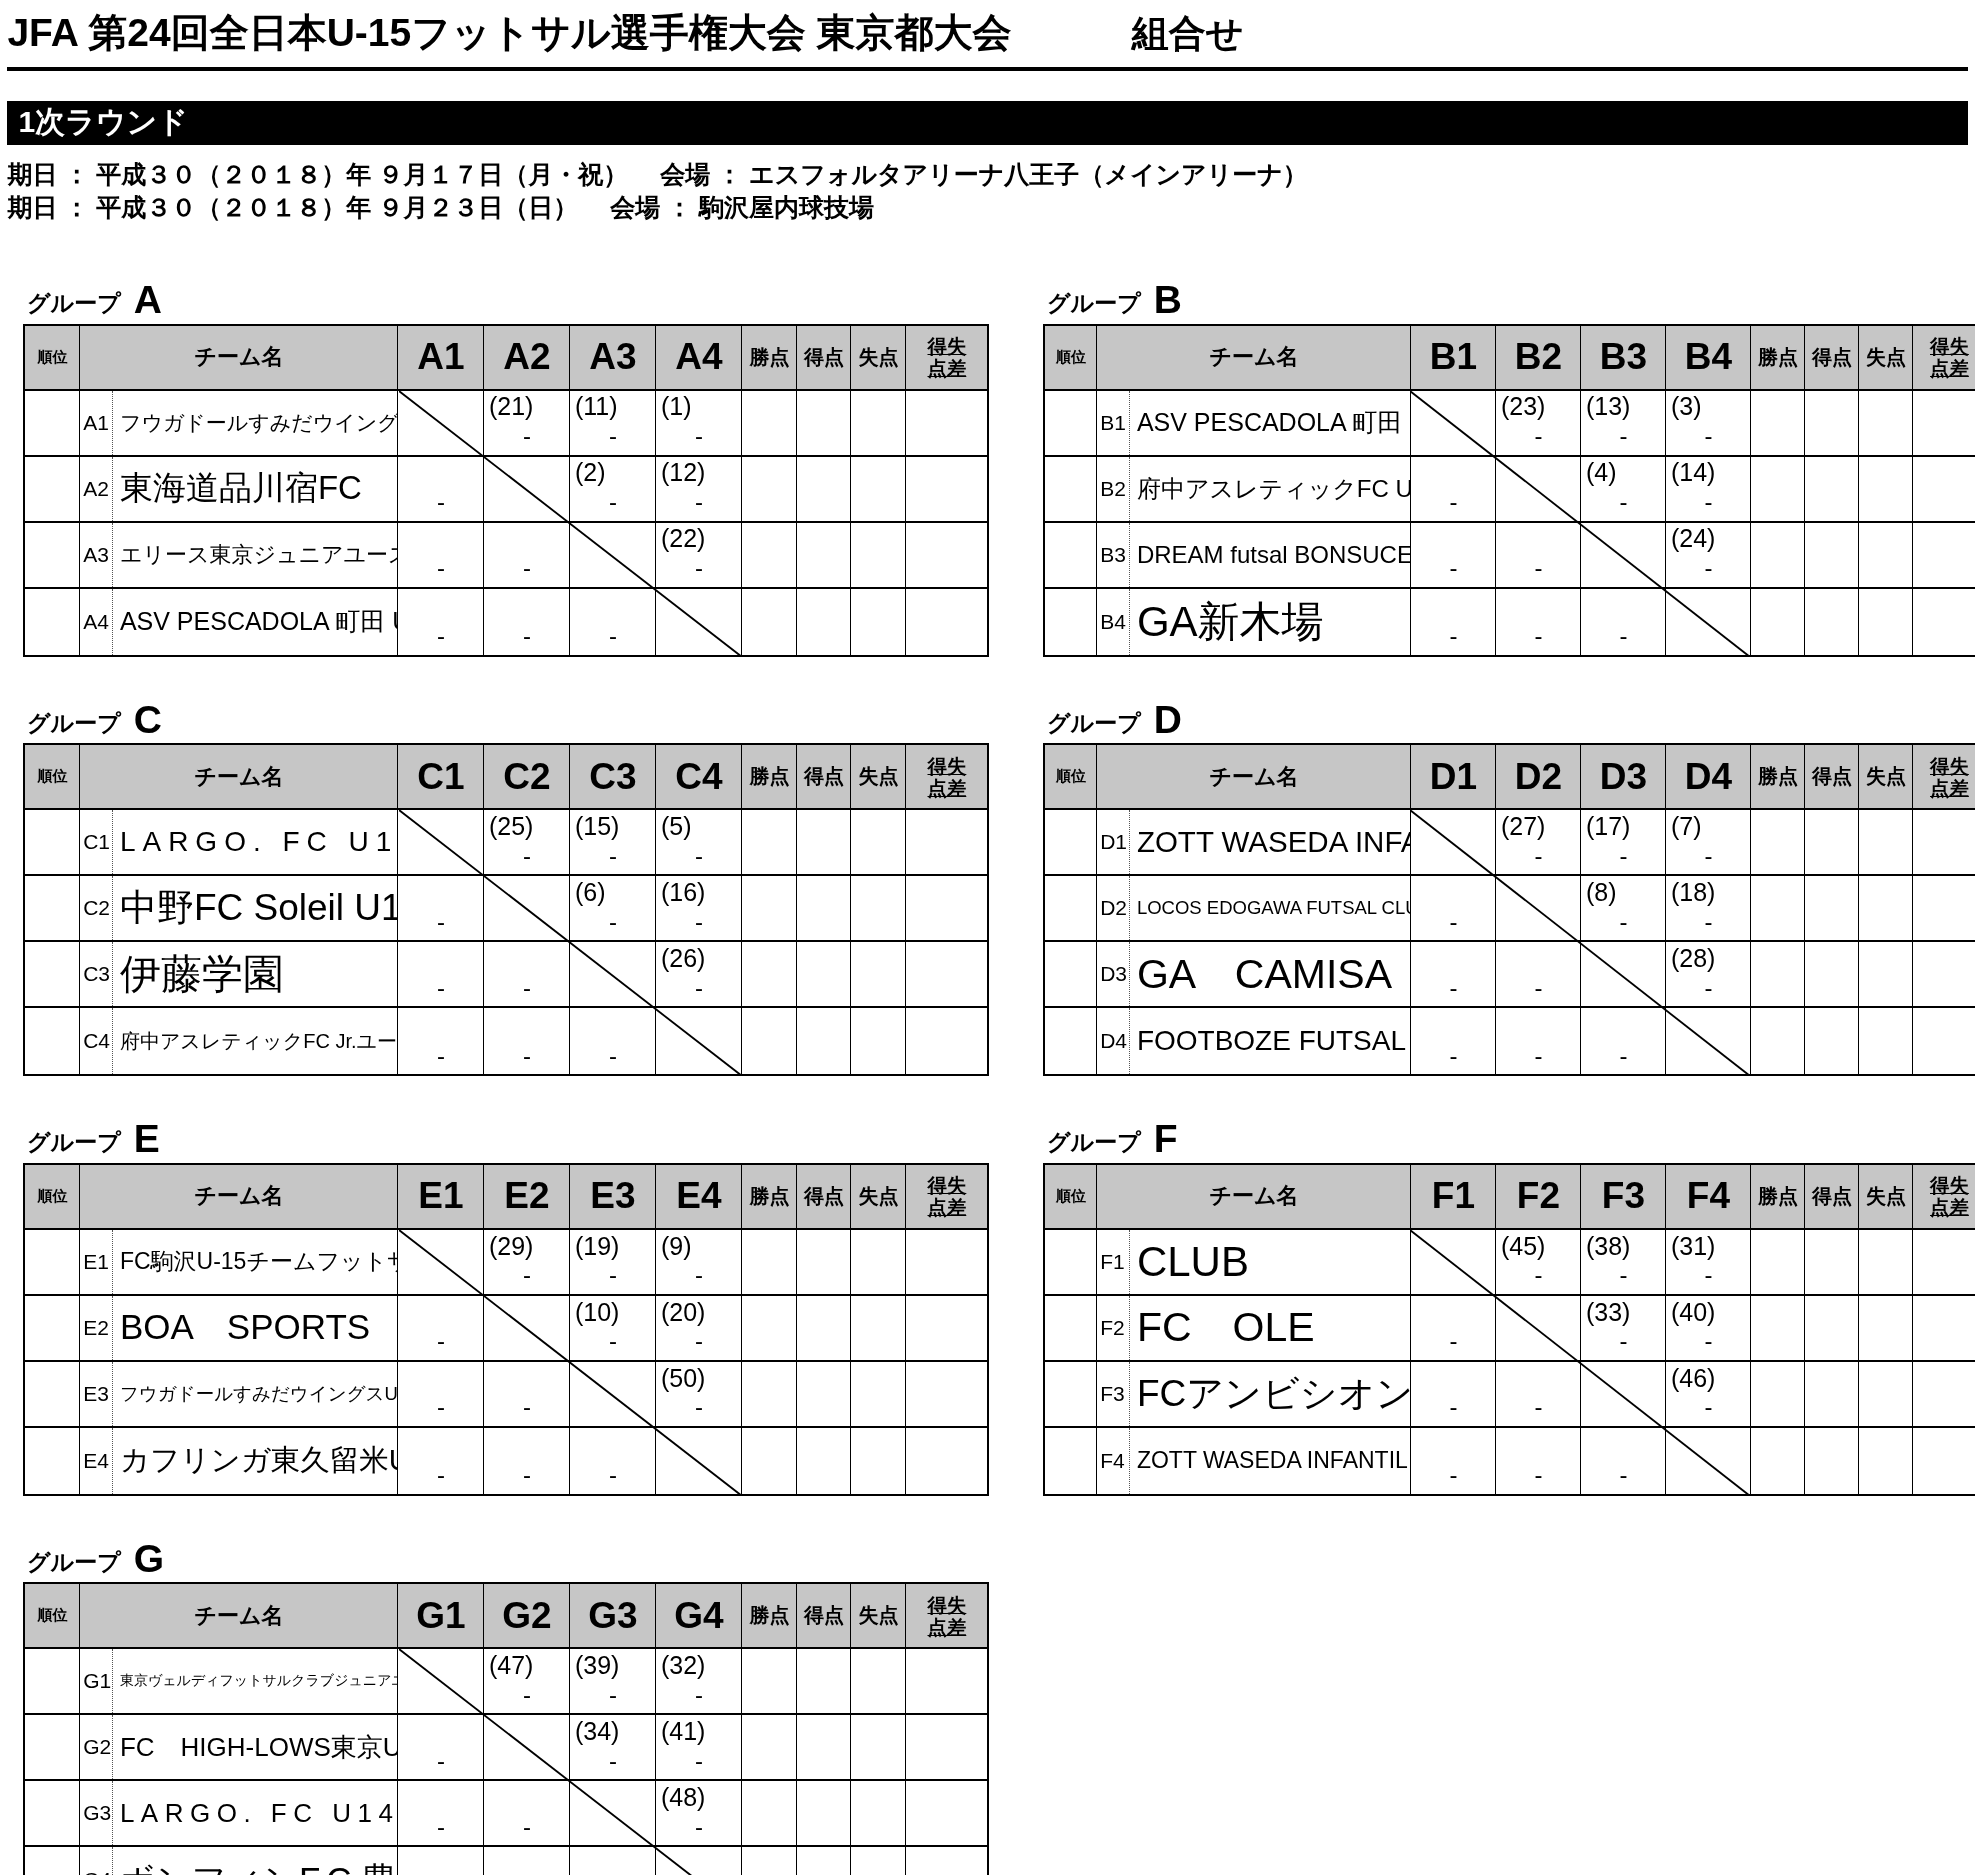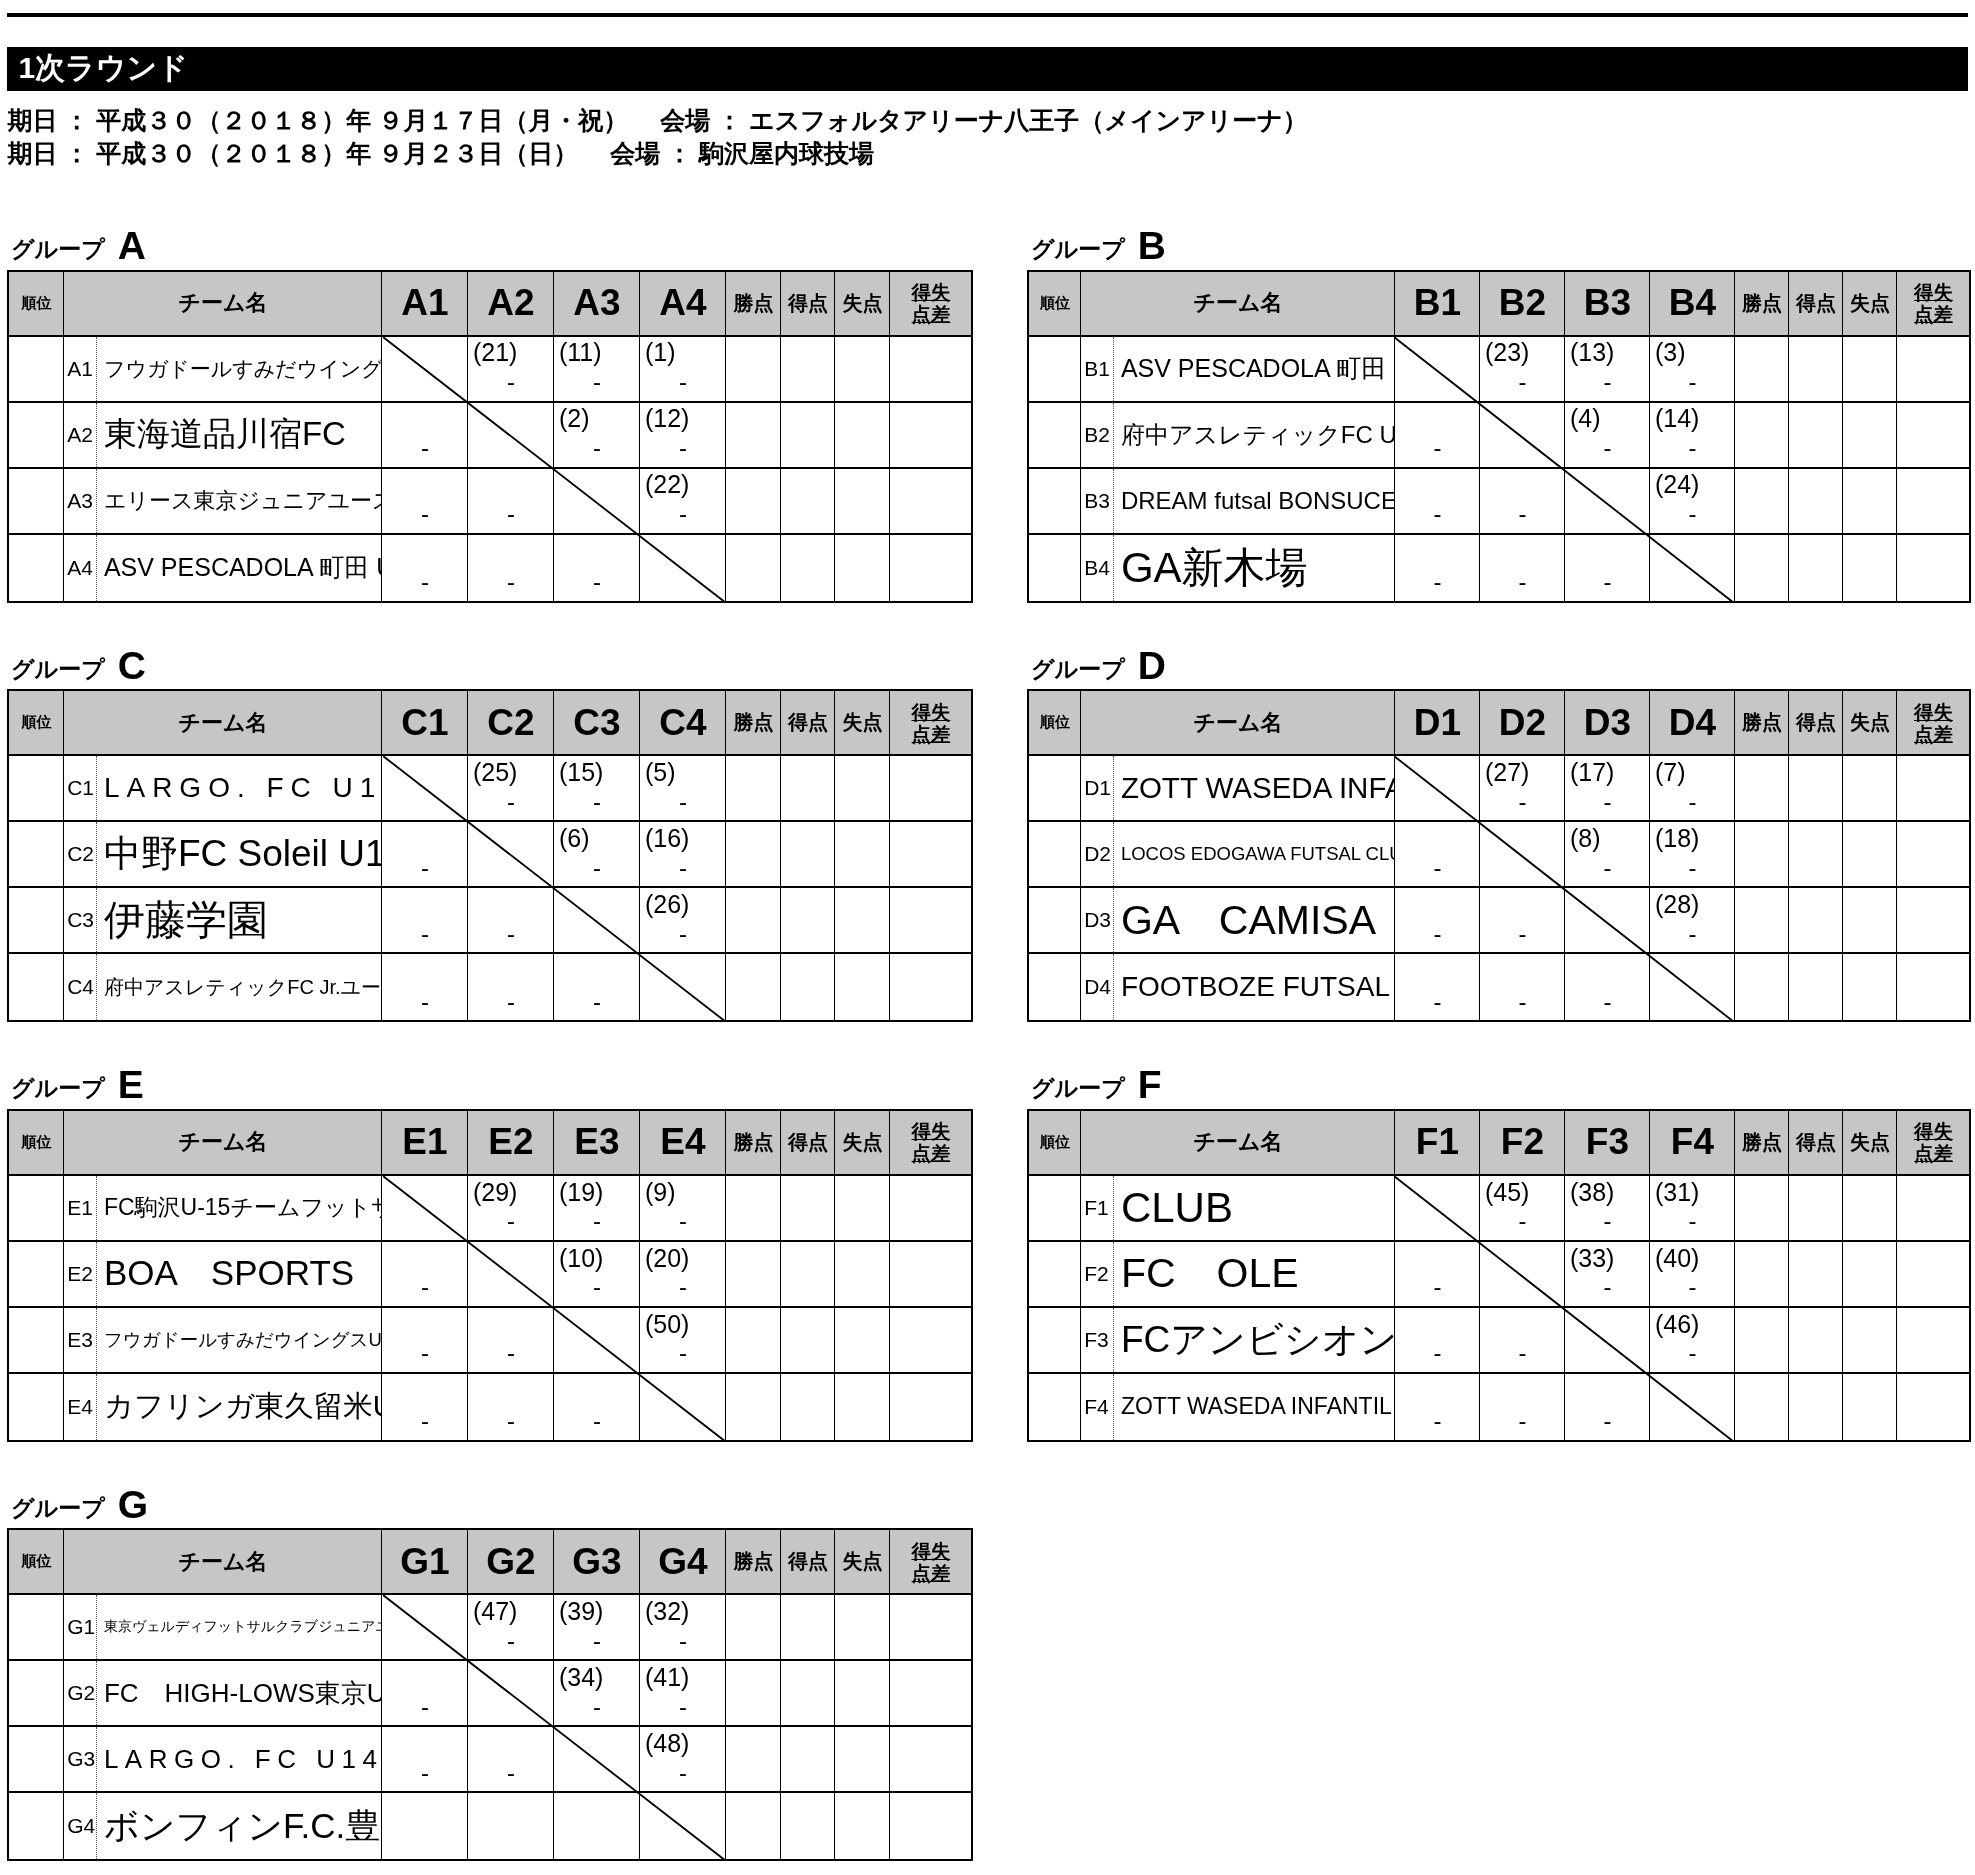--- a/index.html
+++ b/index.html
@@ -24,21 +24,21 @@
   .schedule{margin-top:13px;}
   .date-line{font-size:25px;font-weight:bold;line-height:33px;white-space:pre;}
 
   
   .groups{
     display:grid;
     grid-template-columns:968px 942px;
     column-gap:52px;row-gap:41px;
     margin-top:54px;
   }
-  .group{width:max-content;}
+  .group{width:max-content;margin-left:16px;}
   .glabel{display:flex;align-items:flex-end;gap:13px;margin-bottom:4.6px;padding-left:3.7px;height:41px;}
   .gl-prefix{font-size:23px;font-weight:bold;line-height:1;padding-bottom:3.7px;}
   .gl-letter{font-size:39px;font-weight:bold;line-height:1;}
 
   
   .tbl{
     position:relative;display:grid;width:max-content;
     border:2.3px solid #000;background:#fff;
   }
   .tl-grid{grid-template-columns:55px 318px repeat(4,86px) 55px 54px 55px 81px;}
@@ -79,20 +79,24 @@
   .f38{font-size:35px;} .f40{font-size:37px;} .f44{font-size:41px;}
   .f46{font-size:42px;}
   .spaced{letter-spacing:0.25em;}
 
   .diag{position:absolute;top:65px;height:266px;pointer-events:none;}
 </style>
 </head>
 <body>
 
 <div class="page">
+  <div class="title-row">
+    <span class="title-main">JFA 第24回全日本U-15フットサル選手権大会 東京都大会</span>
+    <span class="title-suffix">組合せ</span>
+  </div>
   <div class="title-rule"></div>
   <div class="round-bar">1次ラウンド</div>
   <div class="schedule">
     <div class="date-line">期日 ： 平成３０（２０１８）年 ９月１７日（月・祝）　 会場 ： エスフォルタアリーナ八王子（メインアリーナ）</div>
     <div class="date-line">期日 ： 平成３０（２０１８）年 ９月２３日（日）　 会場 ： 駒沢屋内球技場</div>
   </div>
   <div class="groups" id="groups">
       <section class="group">
         <div class="glabel">
           <span class="gl-prefix">グループ</span>

